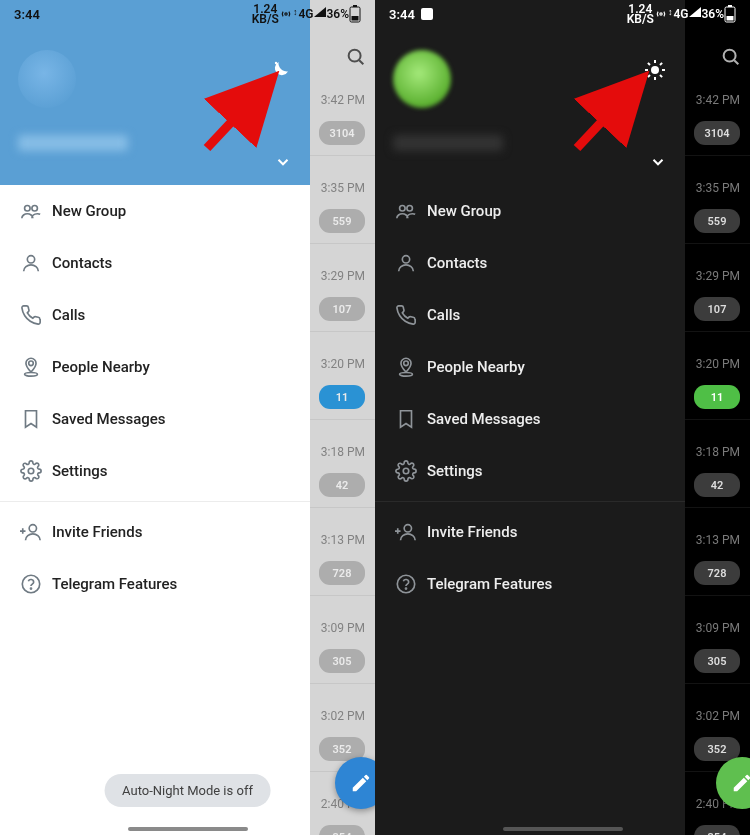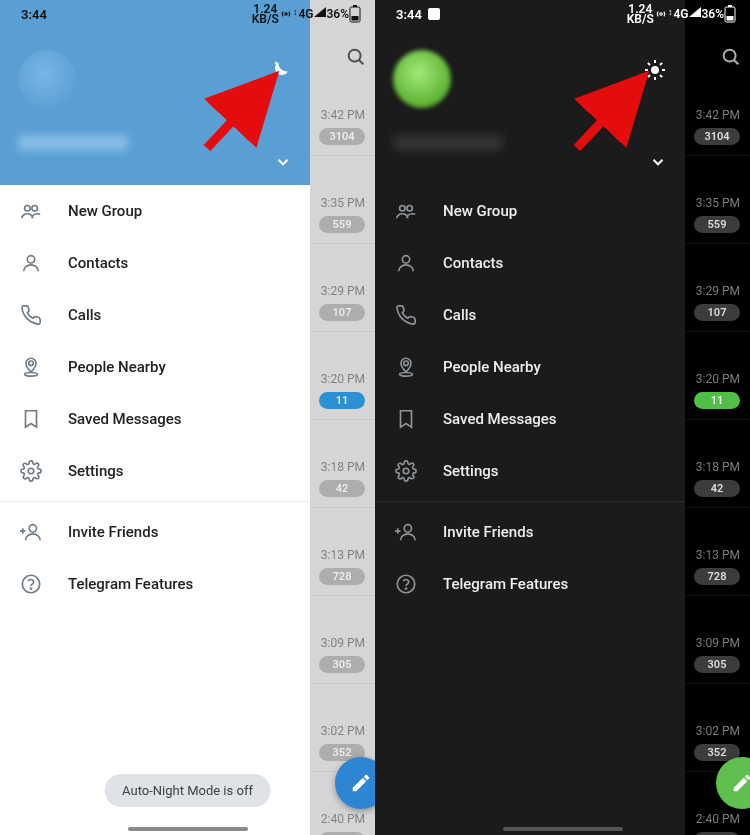--- a/index.html
+++ b/index.html
@@ -1,61 +1,61 @@
 <!DOCTYPE html>
 <html><head>
 <meta charset="utf-8">
 <style>
   html,body{margin:0;padding:0;font-family:-apple-system,Roboto,Arial,sans-serif;}
   .viewport{width:750px;height:835px;display:flex;overflow:hidden;position:relative;}
   .pane{width:375px;height:835px;position:relative;overflow:hidden;}
   
   .statusbar{position:absolute;top:0;left:0;right:0;height:28px;display:flex;align-items:center;justify-content:space-between;padding:0 14px;font-size:13px;font-weight:600;z-index:30;}
-  .statusbar .left{display:flex;align-items:center;gap:6px;margin-left:7px;}
+  .statusbar .left{display:flex;align-items:center;gap:6px;}
   .statusbar .right{display:flex;align-items:center;font-size:11px;}
   .statusbar .right span{font-size:12px;font-weight:600;}
   .status-speed{display:flex;flex-direction:column;align-items:center;line-height:0.85;font-size:9px;}
   .status-speed .unit{font-size:7px;}
   
   .drawer{position:absolute;top:0;left:0;width:310px;height:835px;z-index:20;display:flex;flex-direction:column;}
   .pane.light .drawer{background:#fff;}
   .pane.dark .drawer{background:#1b1b1b;}
   .drawer-header{height:185px;position:relative;flex:none;}
   .pane.light .drawer-header{background:#5a9fd4;}
   .pane.dark .drawer-header{background:#1b1b1b;}
   .avatar{position:absolute;top:50px;left:18px;width:58px;height:58px;border-radius:50%;}
   .pane.light .avatar{background:radial-gradient(circle at 45% 40%,#78b5e6 0%, #5a9fd4 80%);}
   .pane.dark .avatar{background:radial-gradient(circle at 45% 40%,#a4e97a 0%, #5bb030 70%,#1b1b1b 120%);filter:blur(2px);}
   .theme-toggle{position:absolute;top:58px;right:18px;color:#fff;}
   .user-name{position:absolute;bottom:34px;left:18px;width:110px;height:16px;border-radius:4px;filter:blur(4px);}
   .pane.light .user-name{background:#86bde6;}
   .pane.dark .user-name{background:#333;}
   .expand{position:absolute;bottom:14px;right:18px;color:#fff;}
   .menu{flex:1;overflow:auto;}
-  .menu-item{display:flex;align-items:center;gap:26px;padding:15px 20px;font-size:15px;font-weight:500;}
+  .menu-item{display:flex;align-items:center;gap:10px;padding:15px 20px;font-size:15px;font-weight:500;}
   .pane.light .menu-item{color:#222;}
   .pane.light .menu-item .ic{color:#6f7a83;}
   .pane.dark .menu-item{color:#eee;}
   .pane.dark .menu-item .ic{color:#8f9499;}
   .ic{width:22px;height:22px;flex:none;display:flex;align-items:center;justify-content:center;}
   .divider{height:1px;margin:4px 0;}
   .pane.light .divider{background:#ececec;}
   .pane.dark .divider{background:#2a2a2a;}
   
   .chatbg{position:absolute;top:0;left:0;right:0;bottom:0;z-index:5;display:flex;flex-direction:column;padding-top:46px;}
   .pane.light .chatbg{background:#e8e8e8;filter:brightness(0.92);}
   .pane.dark .chatbg{background:#000;}
   .search-row{height:44px;display:flex;align-items:center;justify-content:flex-end;padding-right:8px;}
   .pane.light .search-row{color:#555;}
   .pane.dark .search-row{color:#b0b0b0;}
   .chat-item{height:69px;display:flex;align-items:flex-end;justify-content:flex-end;flex-direction:column;padding:8px 10px 10px 0;border-bottom:1px solid rgba(128,128,128,0.15);}
   .chat-time{font-size:12px;}
   .pane.light .chat-time{color:#8d8d8d;}
   .pane.dark .chat-time{color:#7a7a7a;}
-  .chat-badge{margin-top:6px;min-width:32px;height:17px;border-radius:11px;display:flex;align-items:center;justify-content:center;font-size:11px;font-weight:600;padding:0 7px;}
+  .chat-badge{margin-top:14px;min-width:32px;height:24px;border-radius:11px;display:flex;align-items:center;justify-content:center;font-size:11px;font-weight:600;padding:0 7px;}
   .pane.light .chat-badge{background:#bcbcbc;color:#fff;}
   .pane.light .chat-badge.blue{background:#2e9fe6;}
   .pane.dark .chat-badge{background:#3c3c3c;color:#ddd;}
   .pane.dark .chat-badge.blue{background:#4fbf46;color:#fff;}
   
   .toast{position:absolute;bottom:28px;left:50%;transform:translateX(-50%);background:#dfe2e6;color:#404040;font-size:13px;padding:9px 18px;border-radius:22px;z-index:40;}
   
   .fab{position:absolute;bottom:26px;right:-12px;width:52px;height:52px;border-radius:50%;z-index:15;display:flex;align-items:center;justify-content:center;color:#fff;}
   .fab2{right:-18px;}
   .pane.light .fab{background:#2e85d4;box-shadow:0 2px 6px rgba(0,0,0,0.35);}

